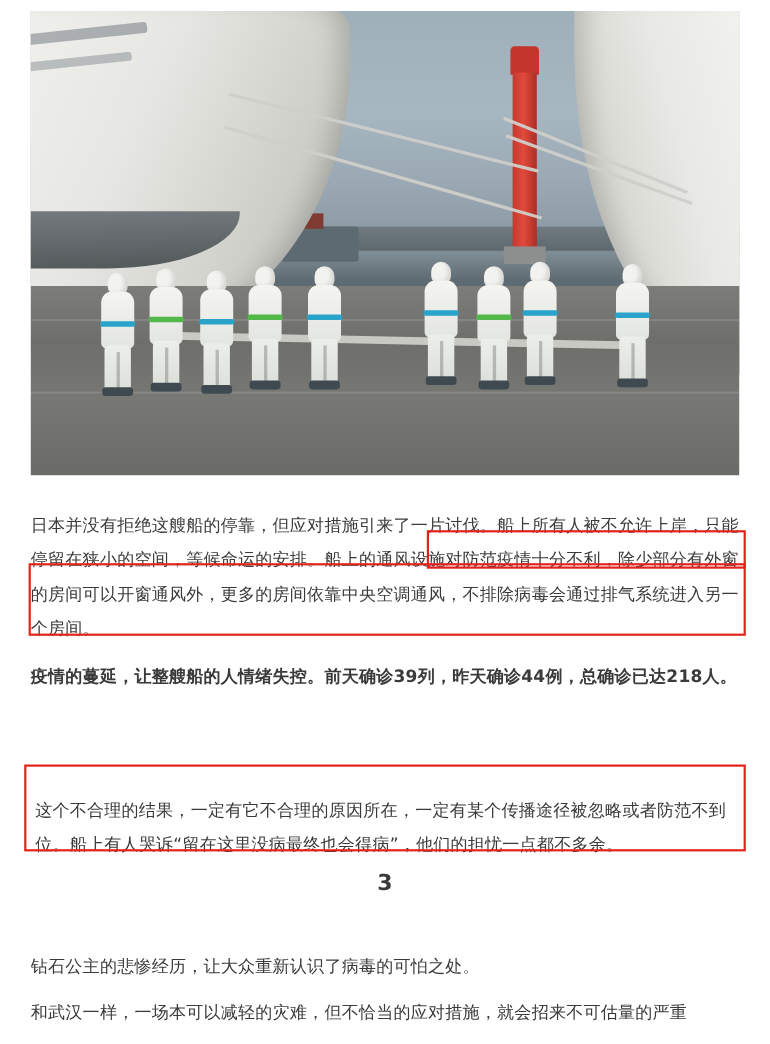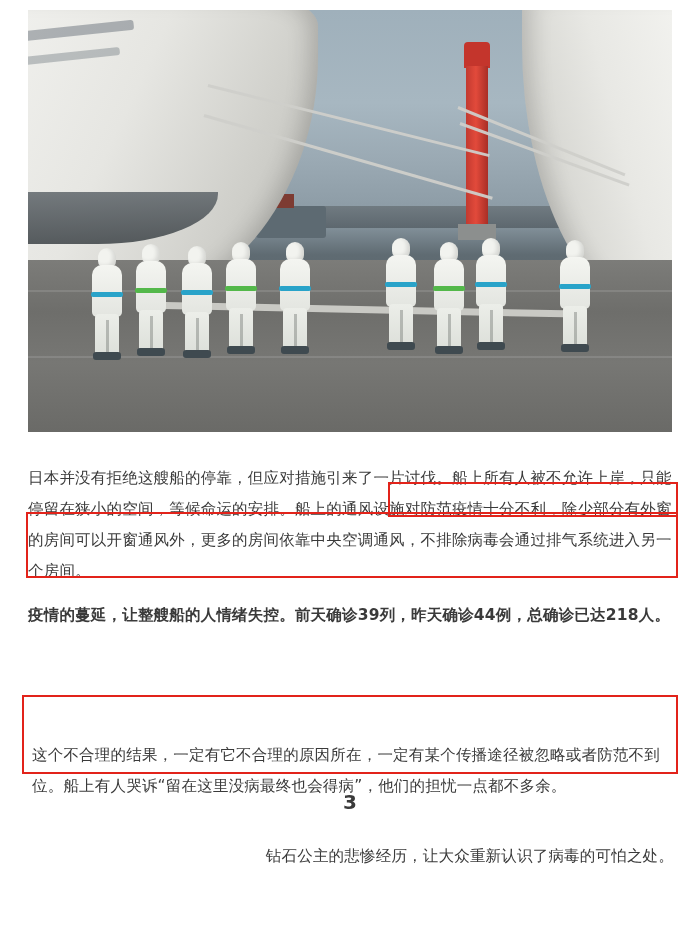--- a/index.html
+++ b/index.html
@@ -348,20 +348,21 @@
         </div>
     </div>
   </div>
 
   <div class="para" style="top:463px;">日本并没有拒绝这艘船的停靠，但应对措施引来了一片讨伐。船上所有人被不允许上岸，只能停留在狭小的空间，等候命运的安排。船上的通风设施对防范疫情十分不利，除少部分有外窗的房间可以开窗通风外，更多的房间依靠中央空调通风，不排除病毒会通过排气系统进入另一个房间。</div>
   <div class="hl-box" style="left:388px; top:482px; width:286px; height:31px;"></div>
   <div class="hl-box" style="left:26px;  top:512px; width:648px; height:62px;"></div>
 
   <div class="para" style="top:600px;font-weight:bold;">疫情的蔓延，让整艘船的人情绪失控。前天确诊39列，昨天确诊44例，总确诊已达218人。</div>
 
-  <div class="para" style="top:740px; width:640px; padding: 0 4px;">这个不合理的结果，一定有它不合理的原因所在，一定有某个传播途径被忽略或者防范不到位。船上有人哭诉“留在这里没病最终也会得病”，他们的担忧一点都不多余。</div>
+  <div class="para" style="top:722px; width:640px; padding: 0 4px;">这个不合理的结果，一定有它不合理的原因所在，一定有某个传播途径被忽略或者防范不到位。船上有人哭诉“留在这里没病最终也会得病”，他们的担忧一点都不多余。</div>
   <div class="hl-box" style="left:22px; top:695px; width:652px; height:75px;"></div>
 
   <div class="section-number" style="top:790px;">3</div>
 
-  <div class="para" style="top:841px;text-align:right;">钻石公主的悲惨经历，让大众重新认识了病毒的可怕之处。</div>
+  <div class="para" style="top:864px;">钻石公主的悲惨经历，让大众重新认识了病毒的可怕之处。</div>
+  <div class="para" style="top:905px;">和武汉一样，一场本可以减轻的灾难，但不恰当的应对措施，就会招来不可估量的严重</div>
 
 </div>
 
 </body></html>

